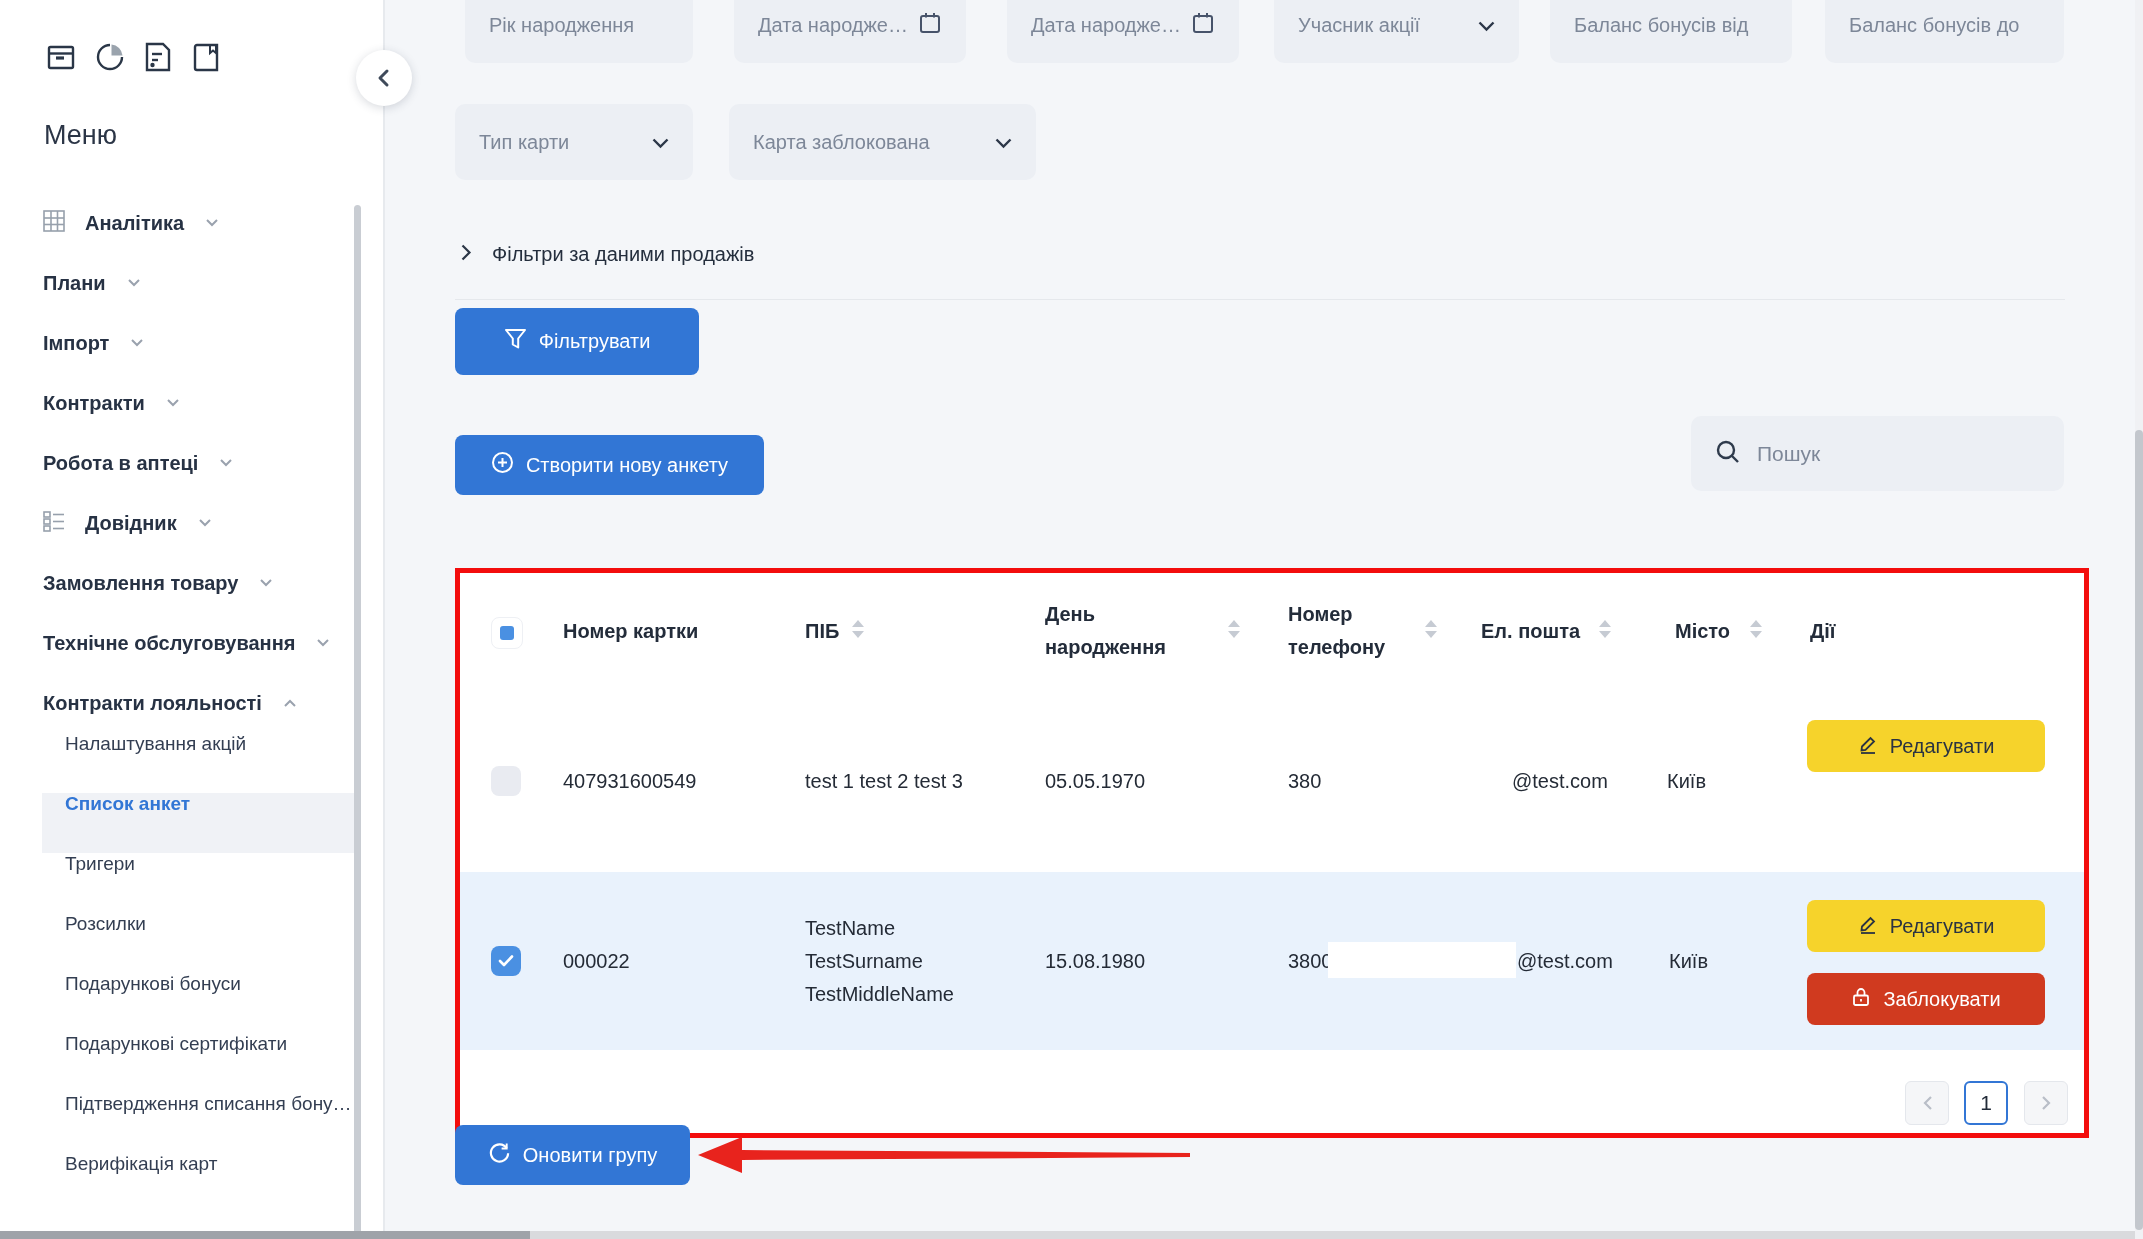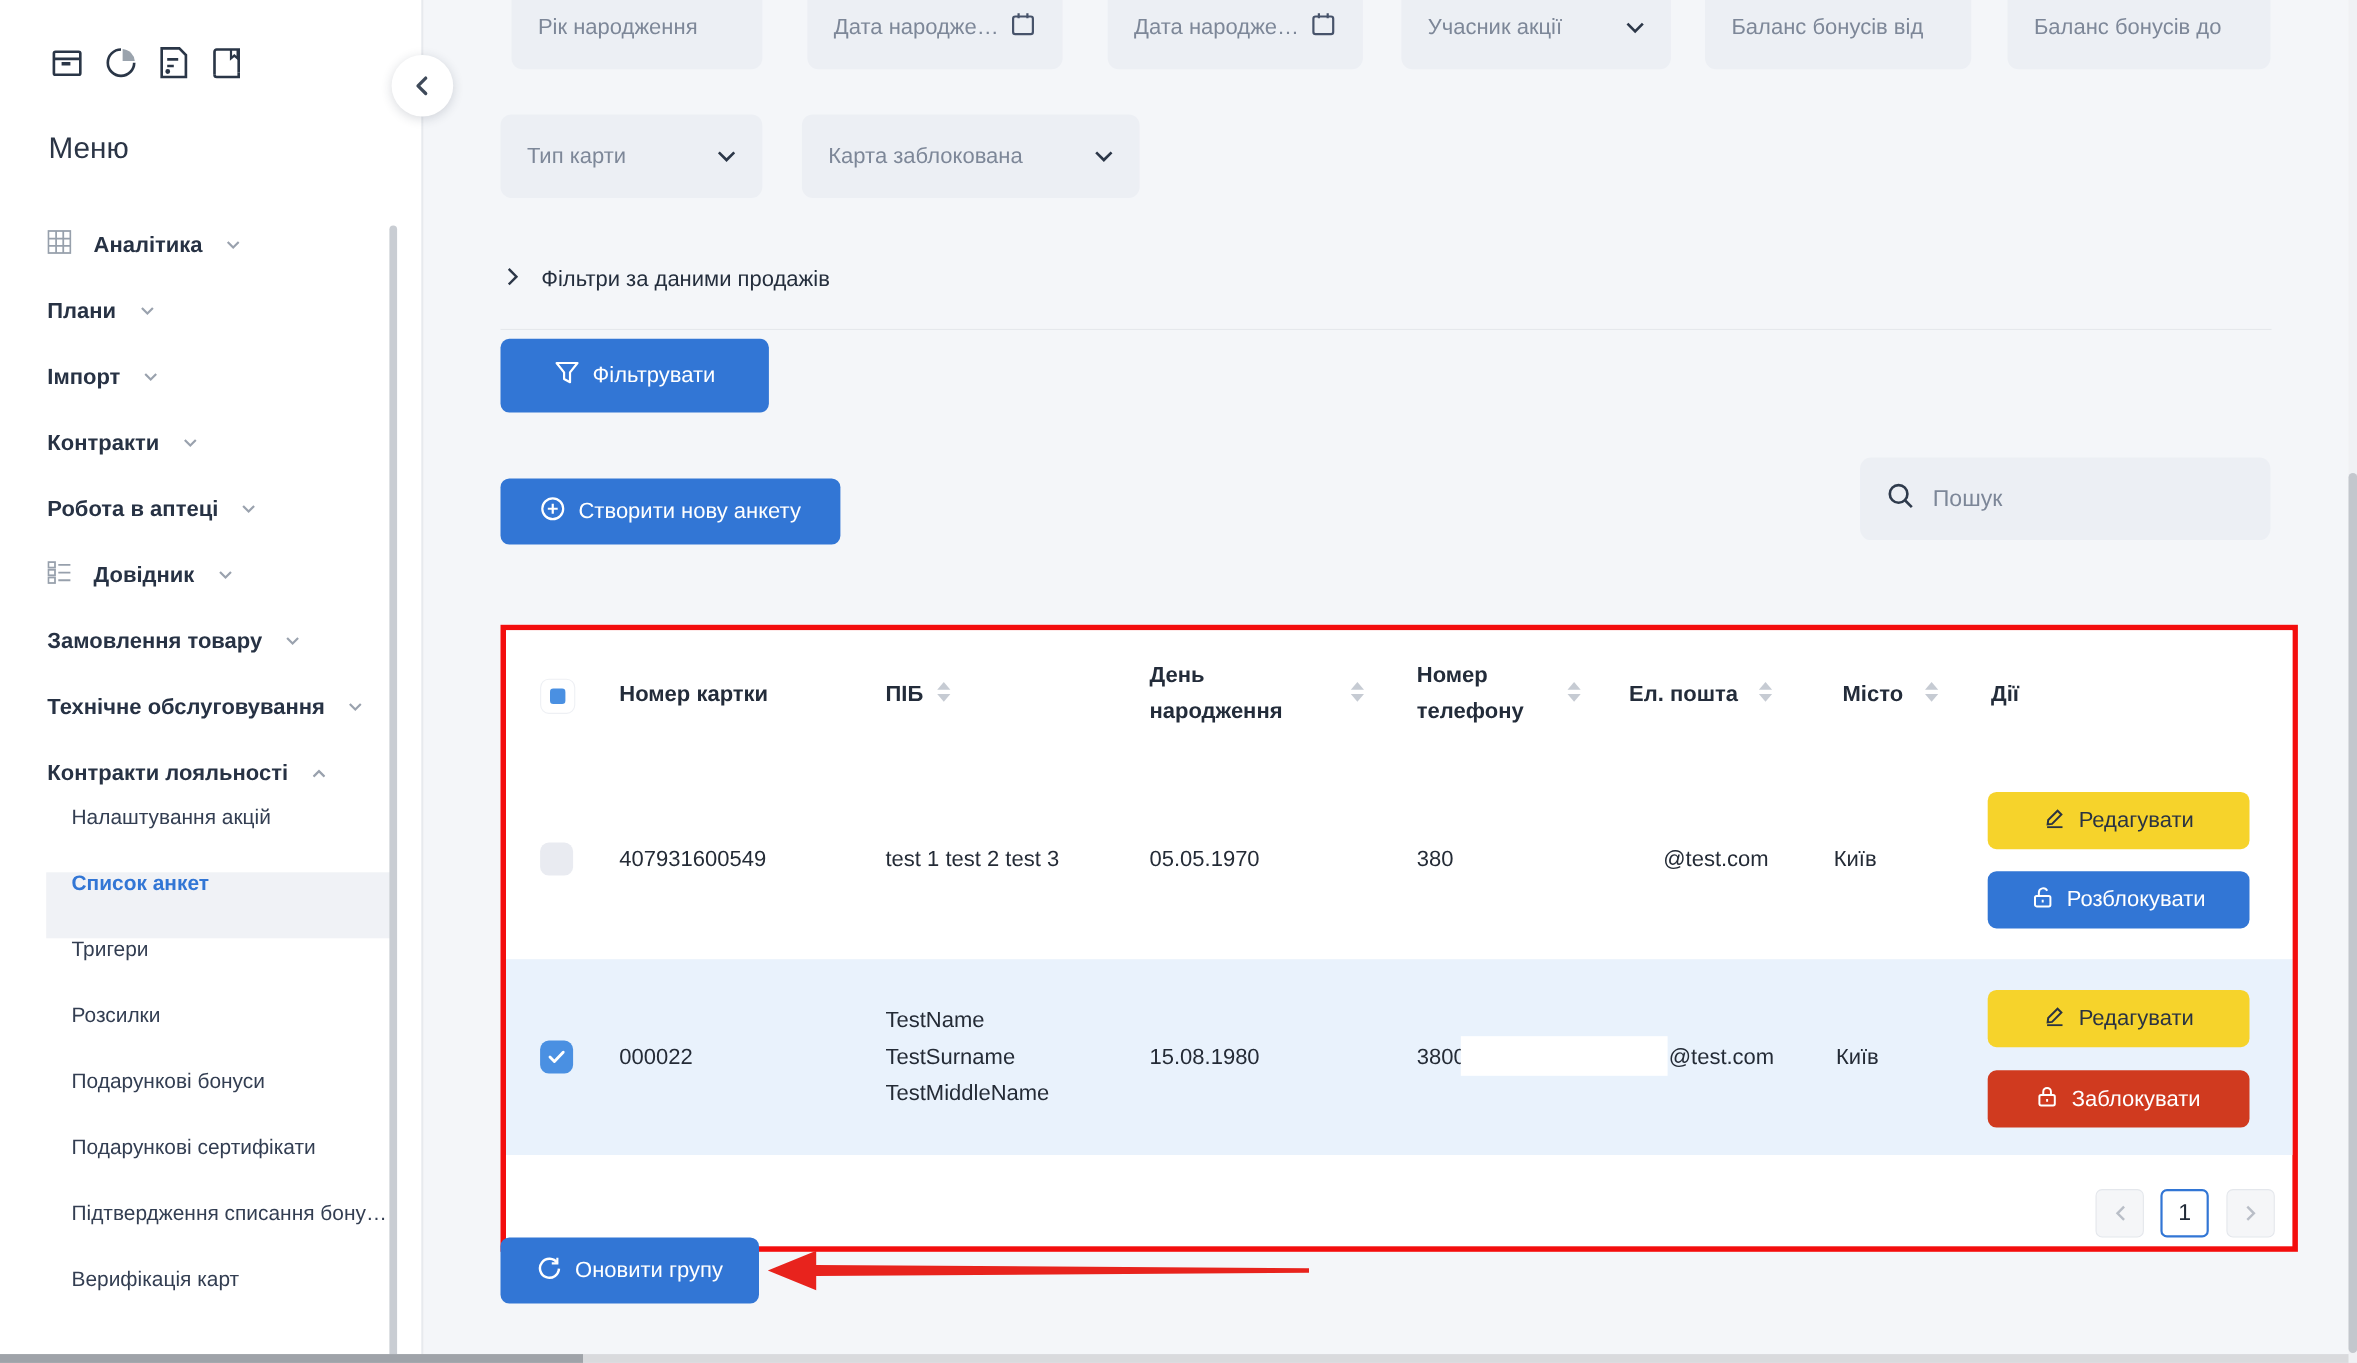--- a/index.html
+++ b/index.html
@@ -352,28 +352,20 @@
       <div class="cell" style="left:828px;">380</div>
       <div class="cell" style="left:1052px;">@test.com</div>
       <div class="cell" style="left:1207px;">Київ</div>
       <div class="btn btn-yellow row-btn" style="top:30px;">
         <span><svg width="20" height="20" viewBox="0 0 20 20" fill="none" stroke="#2a3342" stroke-width="1.8">
               <path d="M4 12.5 L12.5 4 L16 7.5 L7.5 16 L3.5 16.5 Z"></path>
               <line x1="3" y1="19" x2="17" y2="19"></line>
             </svg></span>
         <span>Редагувати</span>
       </div>
-      <div class="btn btn-blue row-btn" style="top:102px;">
-        <span><svg width="20" height="21" viewBox="0 0 20 21" fill="none" stroke="#fff" stroke-width="1.8">
-              <rect x="3" y="9.5" width="14" height="9.5" rx="1.5"></rect>
-              <path d="M6.5 9.5 V6.5 a4 4 0 0 1 7.6-1.7"></path>
-              <line x1="10" y1="13" x2="10" y2="15.5"></line>
-            </svg></span>
-        <span>Розблокувати</span>
-      </div>
     </div>
 
     <div class="trow" style="top:299px;height:178px;background:var(--selected_row,#e9f2fc);">
       <div class="checkbox checked" style="top:74px;">
         <svg width="16" height="14" viewBox="0 0 16 14" fill="none" stroke="#fff" stroke-width="2.6" stroke-linecap="round" stroke-linejoin="round">
             <polyline points="2,7 6,11 14,2.5"></polyline>
           </svg>
       </div>
       <div class="cell" style="left:103px;">000022</div>
       <div class="cell" style="left:345px;flex-direction:column;align-items:flex-start;justify-content:center;line-height:33px;white-space:nowrap;">

